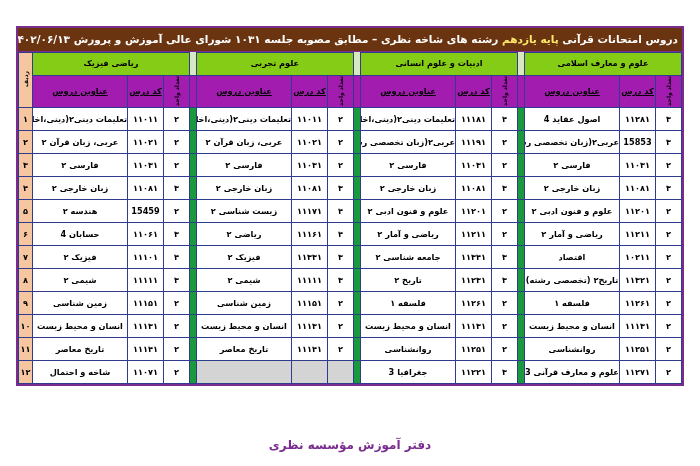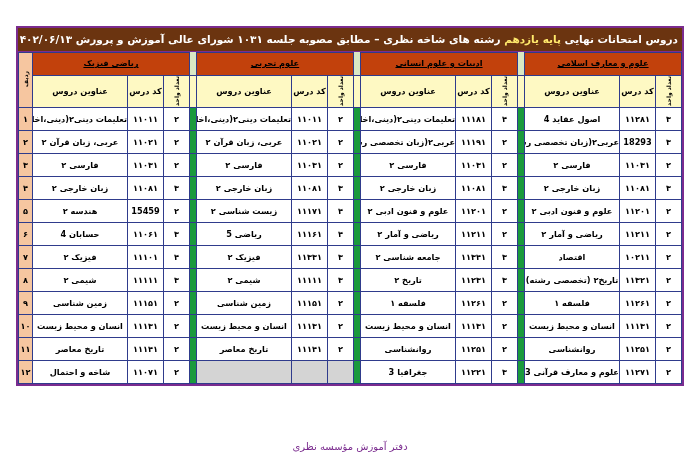--- a/index.html
+++ b/index.html
@@ -65,47 +65,47 @@
     vertical-align: middle;
     color: #000000;
     font-weight: bold;
     height: 22px;
     overflow: hidden;
     white-space: nowrap;
   }
 
   
   .grp {
-    background: #c2410c;
+    background: #84cc16;
     font-size: 10px;
     font-weight: bold;
     height: 26px;
     border: 1px solid #2f3b8c;
-    text-decoration: underline;
   }
 
   
   .sep {
     background: #1a9a3c;
     border-left: 1px solid #0c6b27;
     border-right: 1px solid #0c6b27;
     width: 7px;
     padding: 0;
   }
   .sep.green-head {
     background: #d9e8c4;
     border: none;
   }
 
   
   .subhead td {
-    background: #fef9c3;
+    background: #a21caf;
     font-size: 7px;
     font-weight: bold;
     height: 26px;
+    text-decoration: underline;
   }
   .subhead td.vert {
     font-size: 6px;
   }
   .vert-text {
     writing-mode: vertical-rl;
     transform: rotate(180deg);
     display: inline-block;
     font-size: 6px;
     line-height: 1;
@@ -137,33 +137,33 @@
     background: #d4d4d4;
   }
 
   .footer {
     position: absolute;
     left: 0;
     right: 0;
     bottom: 14px;
     text-align: center;
     color: #7b2c8f;
-    font-size: 10px;
-    font-weight: normal;
+    font-size: 12px;
+    font-weight: bold;
   }
 </style>
 </head>
 <body>
 
 <div class="page">
 
   <div class="table-wrap">
 
     <div class="title-bar">
-      <span>دروس امتحانات نهایی </span><span class="hl">پایه یازدهم</span><span> رشته های شاخه نظری – مطابق مصوبه جلسه ۱۰۳۱ شورای عالی آموزش و پرورش  ۱۴۰۲/۰۶/۱۳</span>
+      <span>دروس امتحانات قرآنی </span><span class="hl">پایه یازدهم</span><span> رشته های شاخه نظری – مطابق مصوبه جلسه ۱۰۳۱ شورای عالی آموزش و پرورش  ۱۴۰۲/۰۶/۱۳</span>
     </div>
 
     <table class="grid">
       <colgroup>
         <col class="c-unit">
           <col class="c-code">
           <col class="c-name">
         <col style="width:7px">
         <col class="c-unit">
           <col class="c-code">
@@ -224,21 +224,21 @@
             <td>۱۱۰۱۱</td>
             <td class="name">تعلیمات دینی۲(دینی،اخلاق و قرآن)</td>
             <td class="sep"></td>
             <td>۲</td>
             <td>۱۱۰۱۱</td>
             <td class="name">تعلیمات دینی۲(دینی،اخلاق و قرآن)</td>
             <td class="idx">۱</td>
           </tr>
           <tr>
             <td>۳</td>
-            <td>18293</td>
+            <td>15853</td>
             <td class="name">عربی۲(زبان تخصصی رشته)</td>
             <td class="sep"></td>
             <td>۲</td>
             <td>۱۱۱۹۱</td>
             <td class="name">عربی۲(زبان تخصصی رشته)</td>
             <td class="sep"></td>
             <td>۲</td>
             <td>۱۱۰۲۱</td>
             <td class="name">عربی، زبان قرآن ۲</td>
             <td class="sep"></td>
@@ -305,21 +305,21 @@
             <td>۲</td>
             <td>۱۱۲۱۱</td>
             <td class="name">ریاضی و آمار ۲</td>
             <td class="sep"></td>
             <td>۲</td>
             <td>۱۱۲۱۱</td>
             <td class="name">ریاضی و آمار ۲</td>
             <td class="sep"></td>
             <td>۴</td>
             <td>۱۱۱۶۱</td>
-            <td class="name">ریاضی 5</td>
+            <td class="name">ریاضی ۲</td>
             <td class="sep"></td>
             <td>۳</td>
             <td>۱۱۰۶۱</td>
             <td class="name">حسابان 4</td>
             <td class="idx">۶</td>
           </tr>
           <tr>
             <td>۲</td>
             <td>۱۰۲۱۱</td>
             <td class="name">اقتصاد</td>

